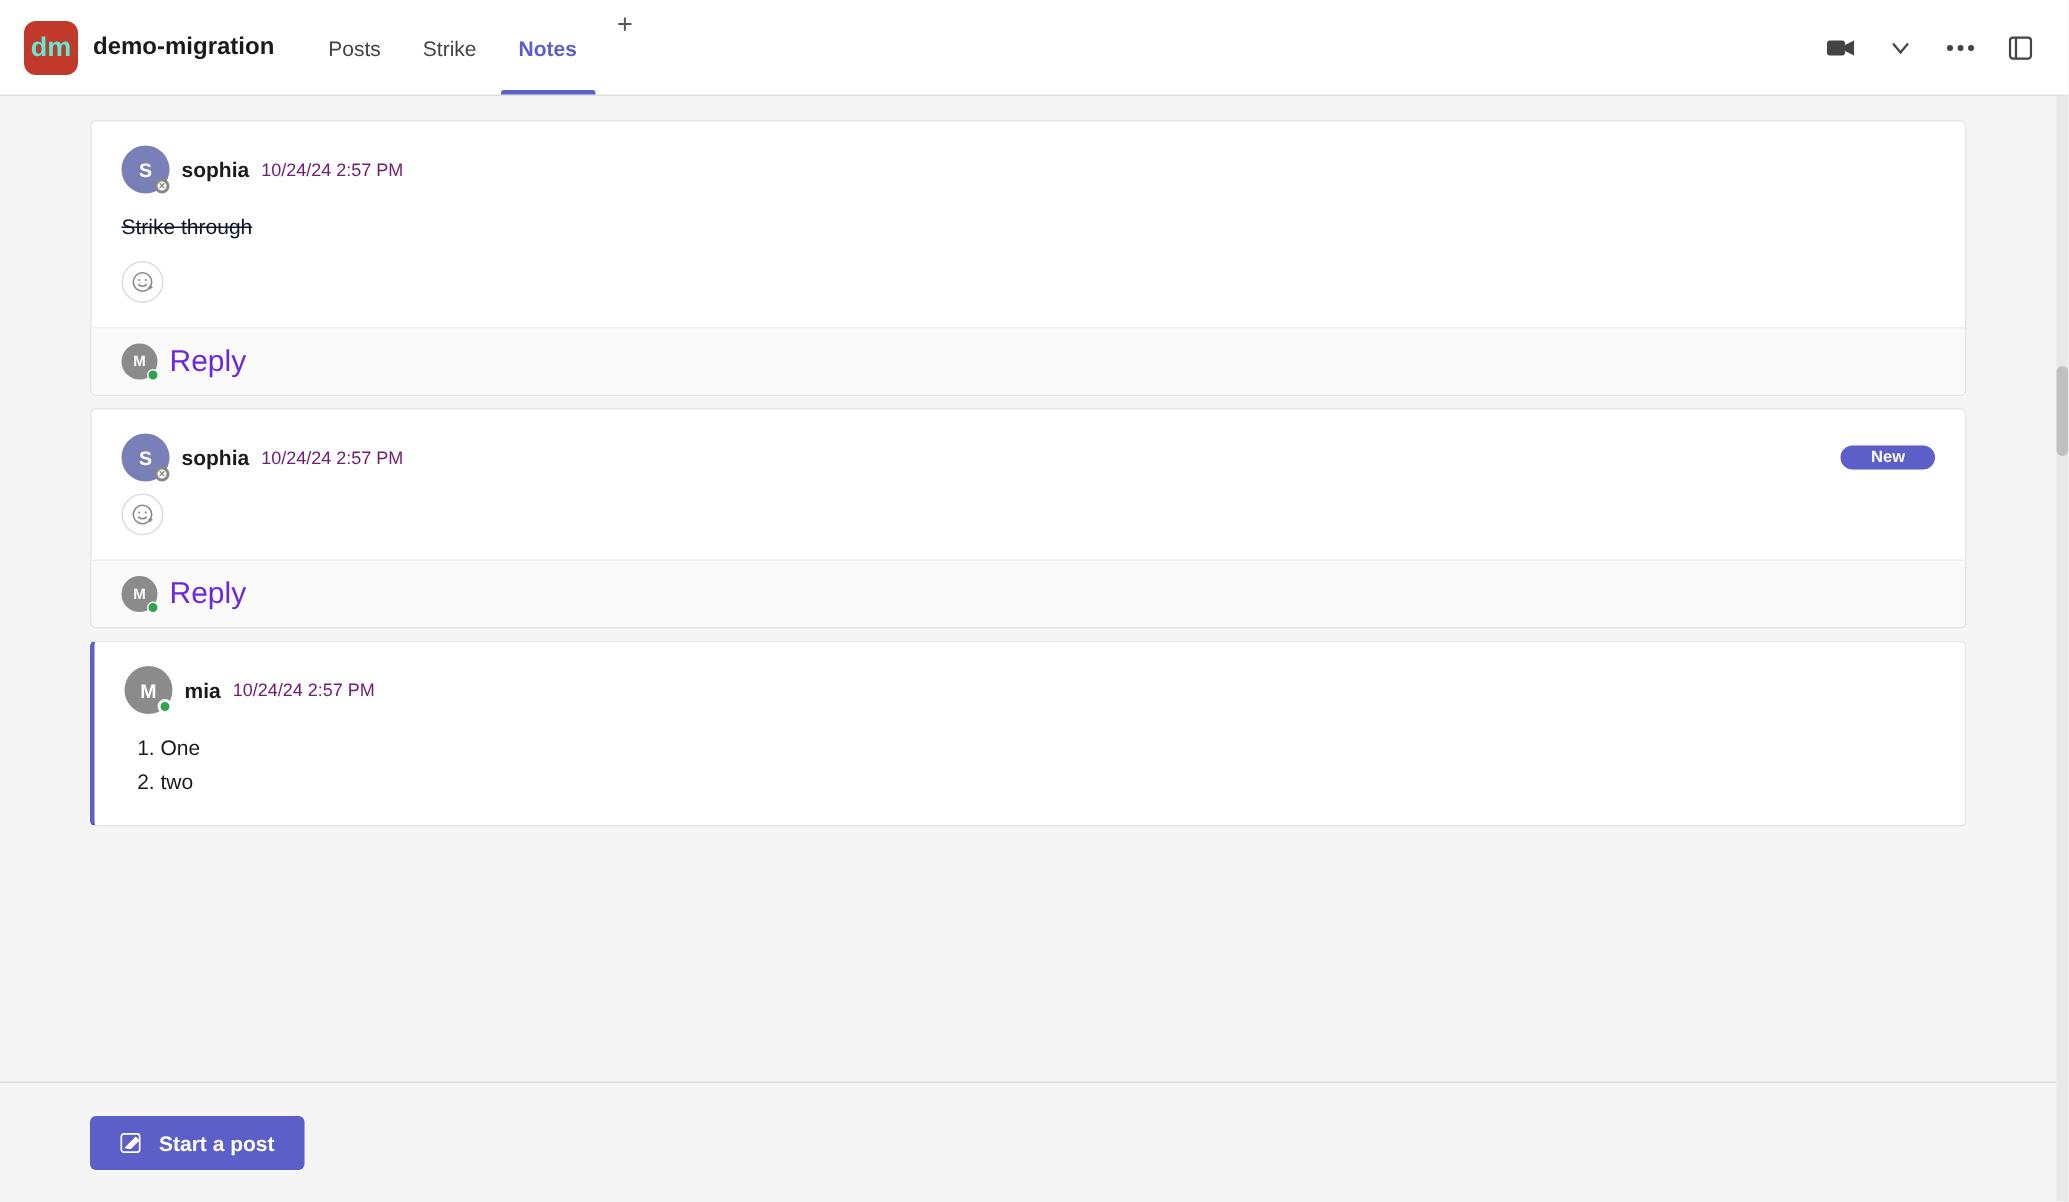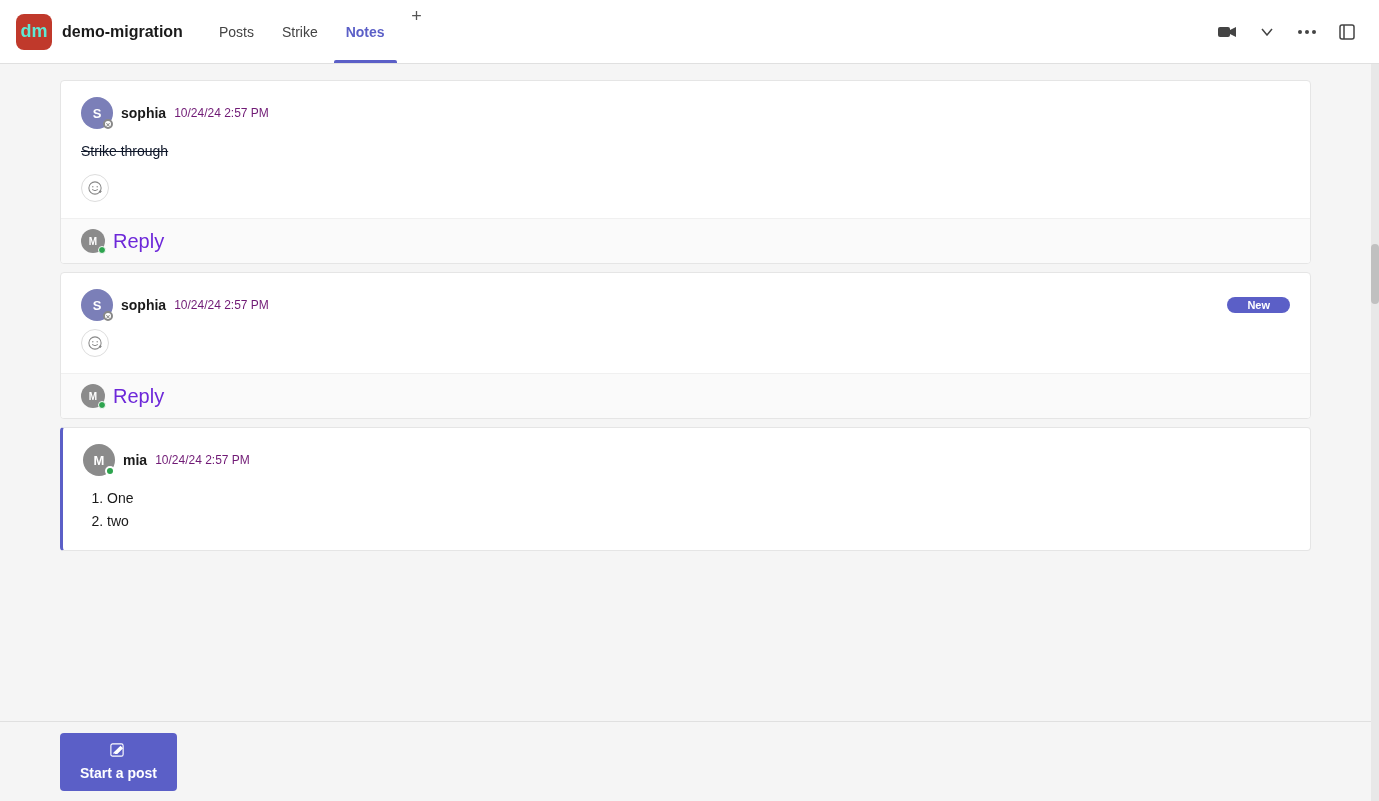--- a/index.html
+++ b/index.html
@@ -303,21 +303,20 @@
       color: #fff;
       border: none;
       border-radius: 4px;
       padding: 10px 20px;
       font-size: 14px;
       font-weight: 600;
       cursor: pointer;
       display: flex;
       align-items: center;
       gap: 8px;
-      flex-direction: column;
     }
 
     
     .scrollbar-track {
       width: 8px;
       background: #e8e8e8;
       position: relative;
     }
     .scrollbar-thumb {
       width: 8px;

